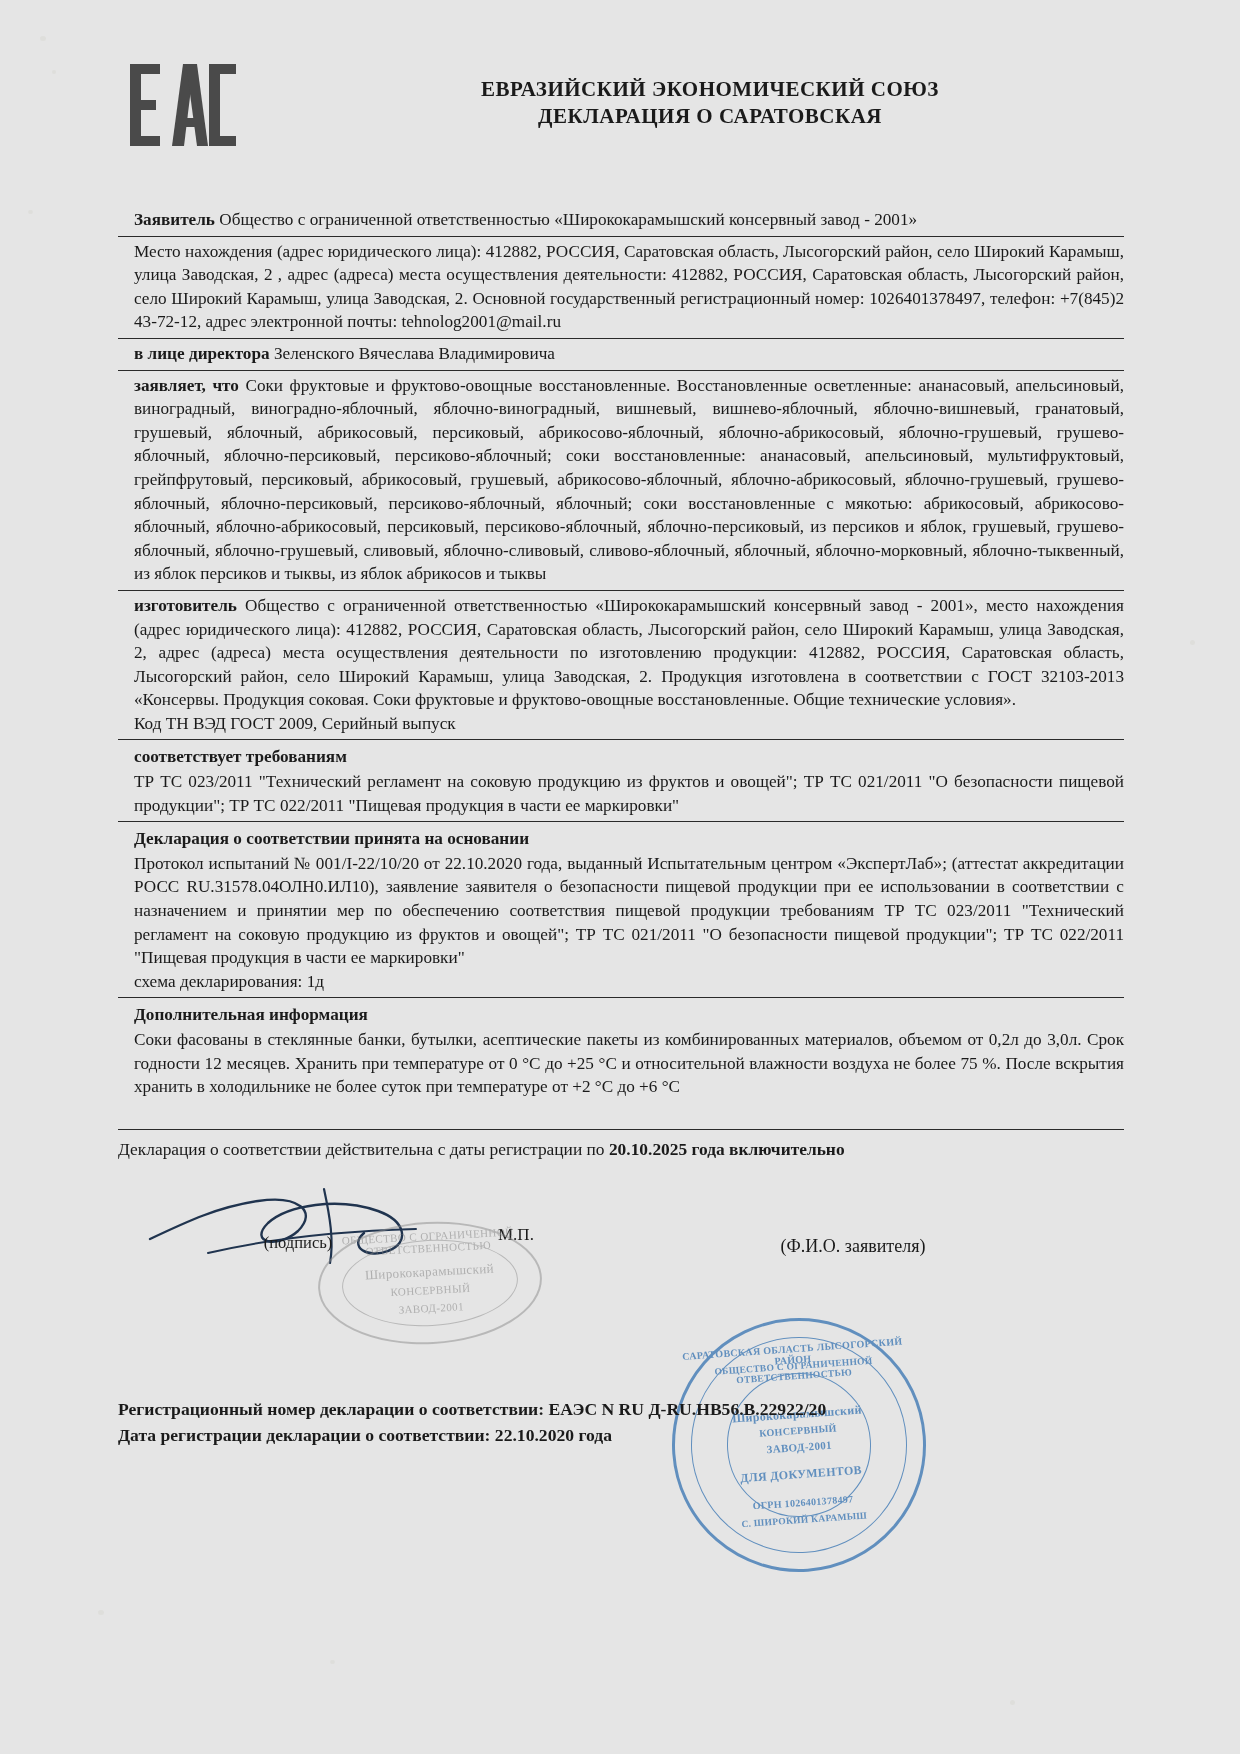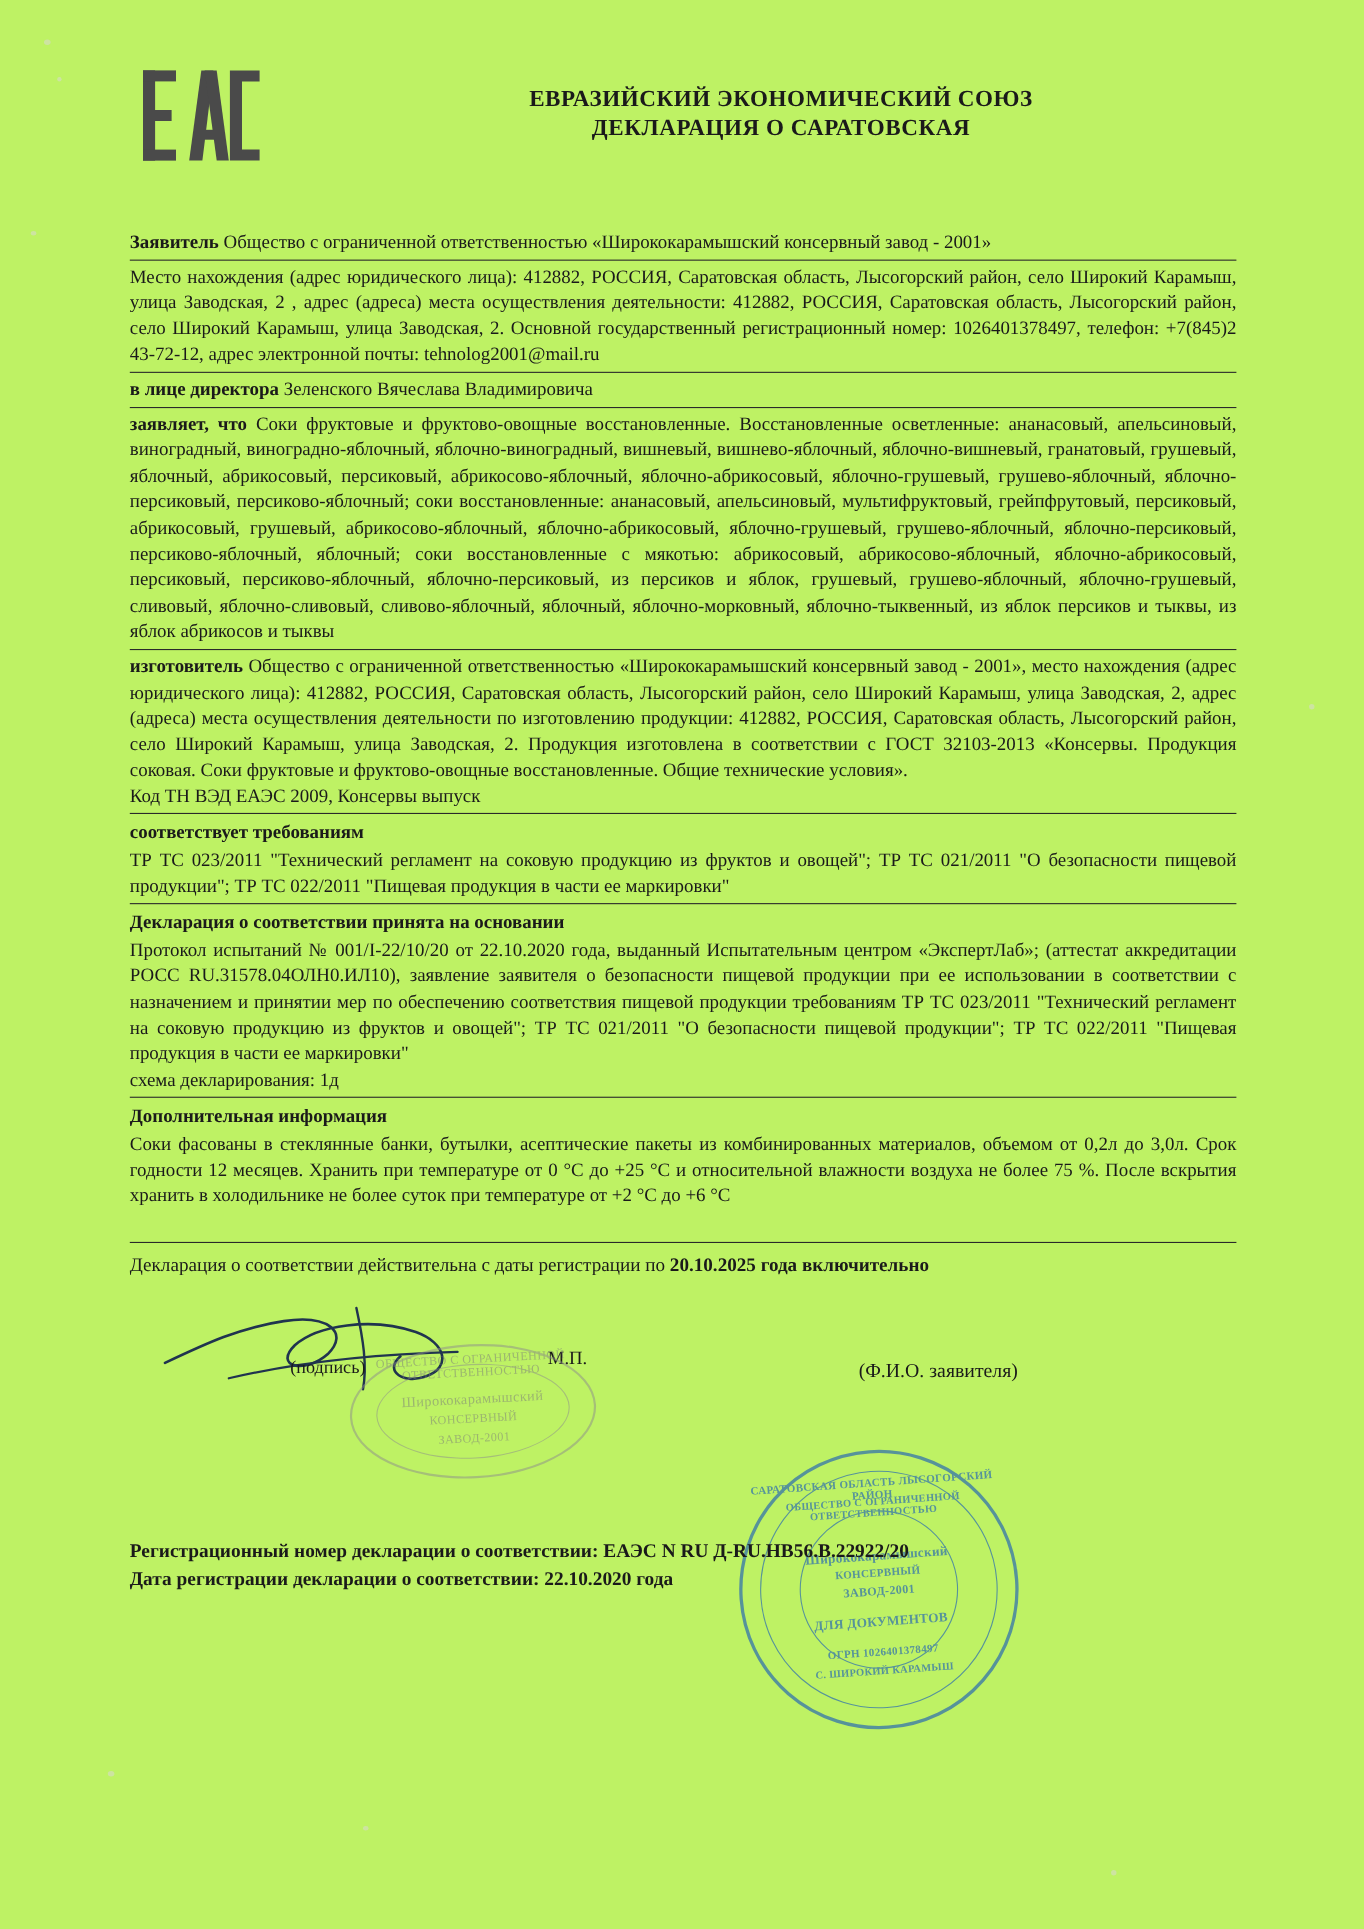--- a/index.html
+++ b/index.html
@@ -11,21 +11,21 @@
     width: 1240px;
     height: 1754px;
     position: relative;
     font-family: "Liberation Serif", serif;
     color: #1a1a1a;
     overflow: hidden;
   }
   .page {
     position: absolute;
     inset: 0;
-    background: #bef264;
+    background: #e5e5e5;
   }
   .speckle {
     position: absolute;
     background: #d8d8d4;
     border-radius: 50%;
     opacity: .55;
   }
 
   
   .header {
@@ -65,20 +65,21 @@
     width: 1006px;
     font-size: 17.2px;
     line-height: 23.6px;
   }
   .rule {
     border-top: 1.3px solid #2a2a2a;
     margin: 0;
   }
   .block {
     padding: 3px 0 4px 0;
+    margin-left: 16px;
   }
   .block p {
     margin: 0;
   }
   .b { font-weight: bold; }
   .just { text-align: justify; }
 
   .section-head {
     font-weight: bold;
     padding: 2px 0 1px 0;
@@ -266,21 +267,21 @@
       <p class="just">
         <span class="b">заявляет, что</span><span> Соки фруктовые и фруктово-овощные восстановленные. Восстановленные осветленные: ананасовый, апельсиновый, виноградный, виноградно-яблочный, яблочно-виноградный, вишневый, вишнево-яблочный, яблочно-вишневый, гранатовый, грушевый, яблочный, абрикосовый, персиковый, абрикосово-яблочный, яблочно-абрикосовый, яблочно-грушевый, грушево-яблочный, яблочно-персиковый, персиково-яблочный; соки восстановленные: ананасовый, апельсиновый, мультифруктовый, грейпфрутовый, персиковый, абрикосовый, грушевый, абрикосово-яблочный, яблочно-абрикосовый, яблочно-грушевый, грушево-яблочный, яблочно-персиковый, персиково-яблочный, яблочный; соки восстановленные с мякотью: абрикосовый, абрикосово-яблочный, яблочно-абрикосовый, персиковый, персиково-яблочный, яблочно-персиковый, из персиков и яблок, грушевый, грушево-яблочный, яблочно-грушевый, сливовый, яблочно-сливовый, сливово-яблочный, яблочный, яблочно-морковный, яблочно-тыквенный, из яблок персиков и тыквы, из яблок абрикосов и тыквы</span>
       </p>
     </div>
     <div class="rule"></div>
 
     <div class="block">
       <p class="just">
         <span class="b">изготовитель</span><span> Общество с ограниченной ответственностью «Ширококарамышский консервный завод - 2001», место нахождения (адрес юридического лица): 412882, РОССИЯ, Саратовская область, Лысогорский район, село Широкий Карамыш, улица Заводская, 2, адрес (адреса) места осуществления деятельности по изготовлению продукции: 412882, РОССИЯ, Саратовская область, Лысогорский район, село Широкий Карамыш, улица Заводская, 2. Продукция изготовлена в соответствии с ГОСТ 32103-2013 «Консервы. Продукция соковая. Соки фруктовые и фруктово-овощные восстановленные. Общие технические условия».</span>
       </p>
-      <p>Код ТН ВЭД ЕАЭС 2009, Консервы выпуск</p>
+      <p>Код ТН ВЭД ГОСТ 2009, Серийный выпуск</p>
     </div>
     <div class="rule"></div>
 
     <div class="block">
       <p class="section-head">соответствует требованиям</p>
       <p class="just">ТР ТС 023/2011 "Технический регламент на соковую продукцию из фруктов и овощей"; ТР ТС 021/2011 "О безопасности пищевой продукции"; ТР ТС 022/2011 "Пищевая продукция в части ее маркировки"</p>
     </div>
     <div class="rule"></div>
 
     <div class="block">

